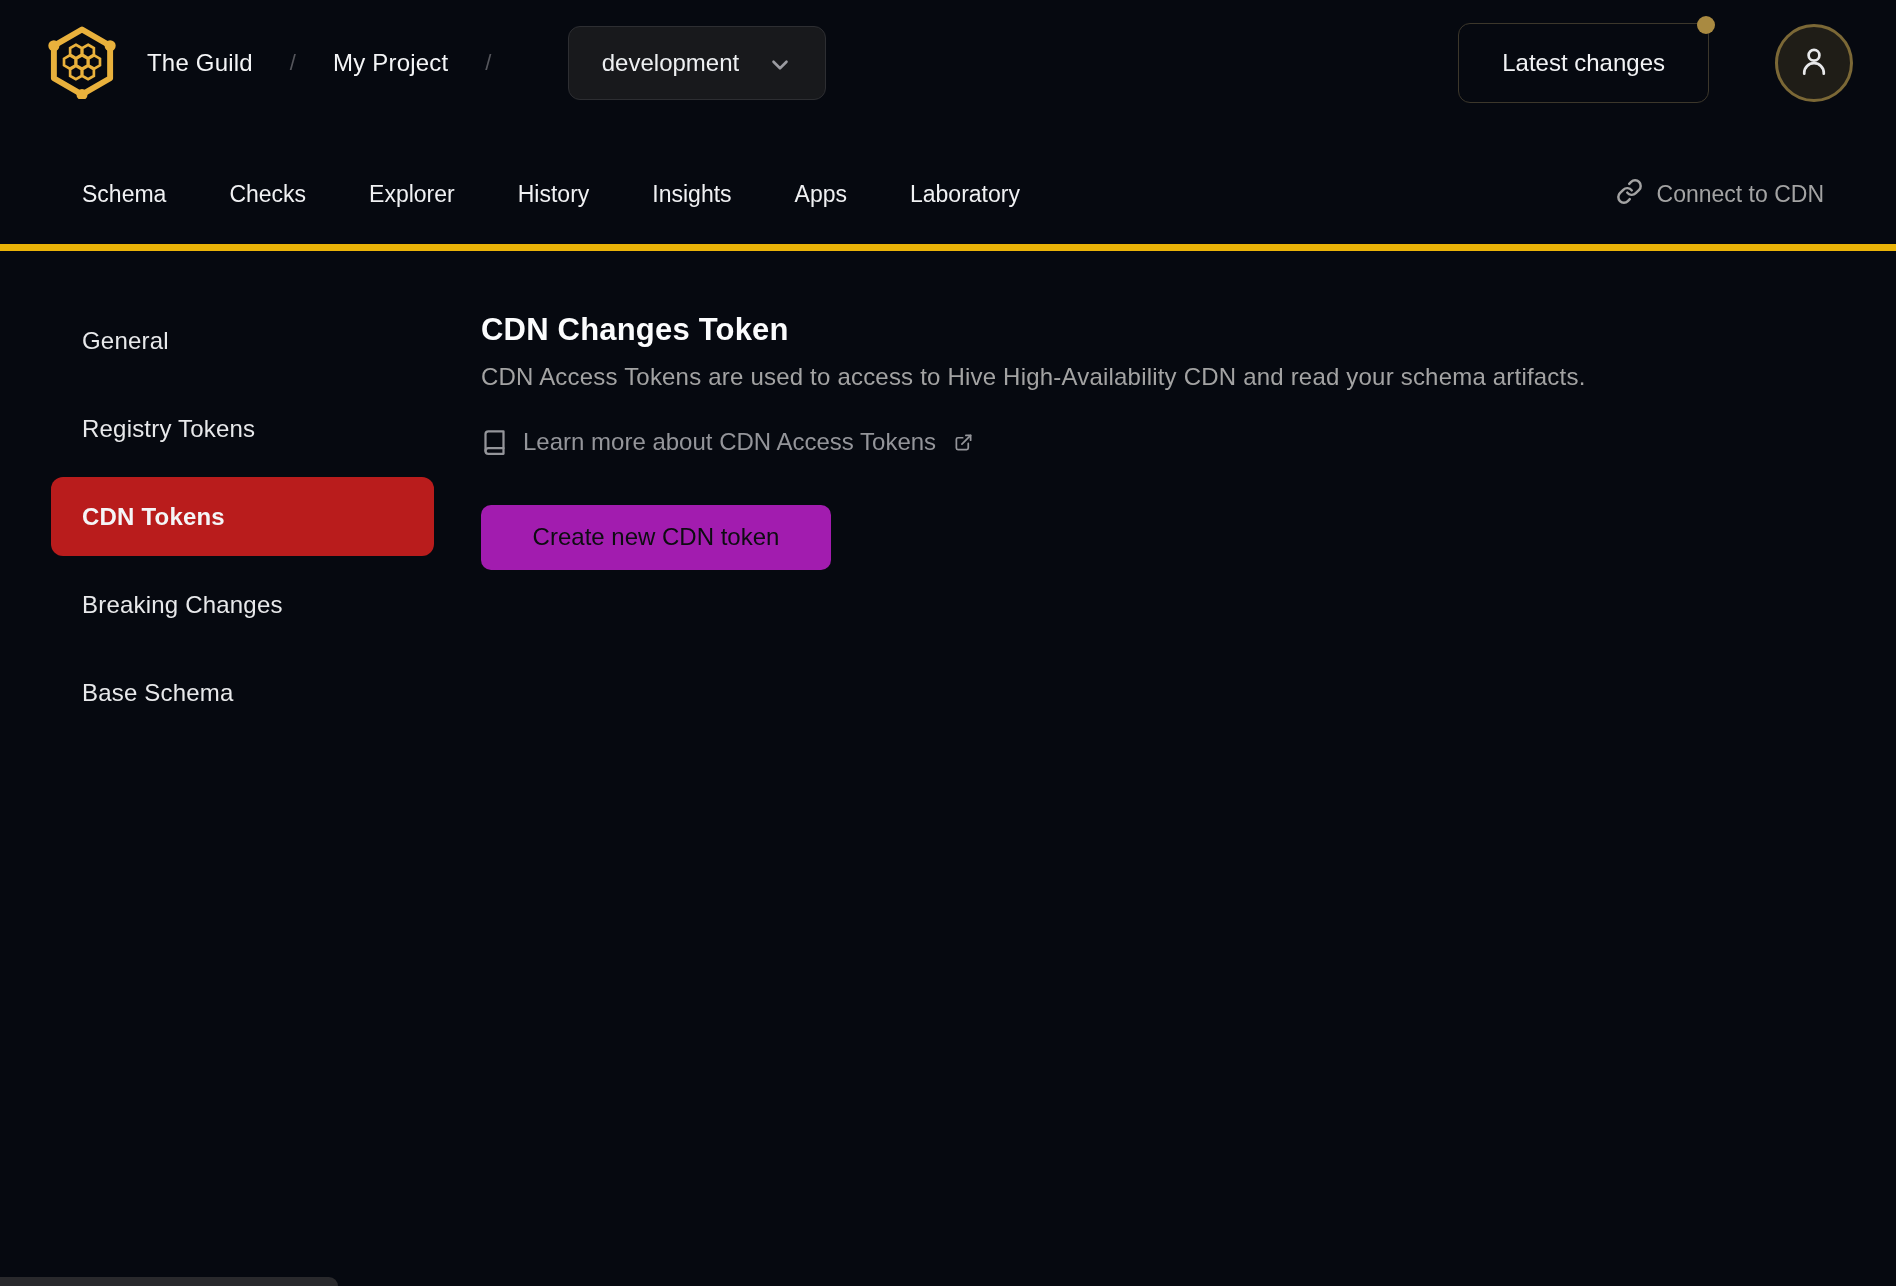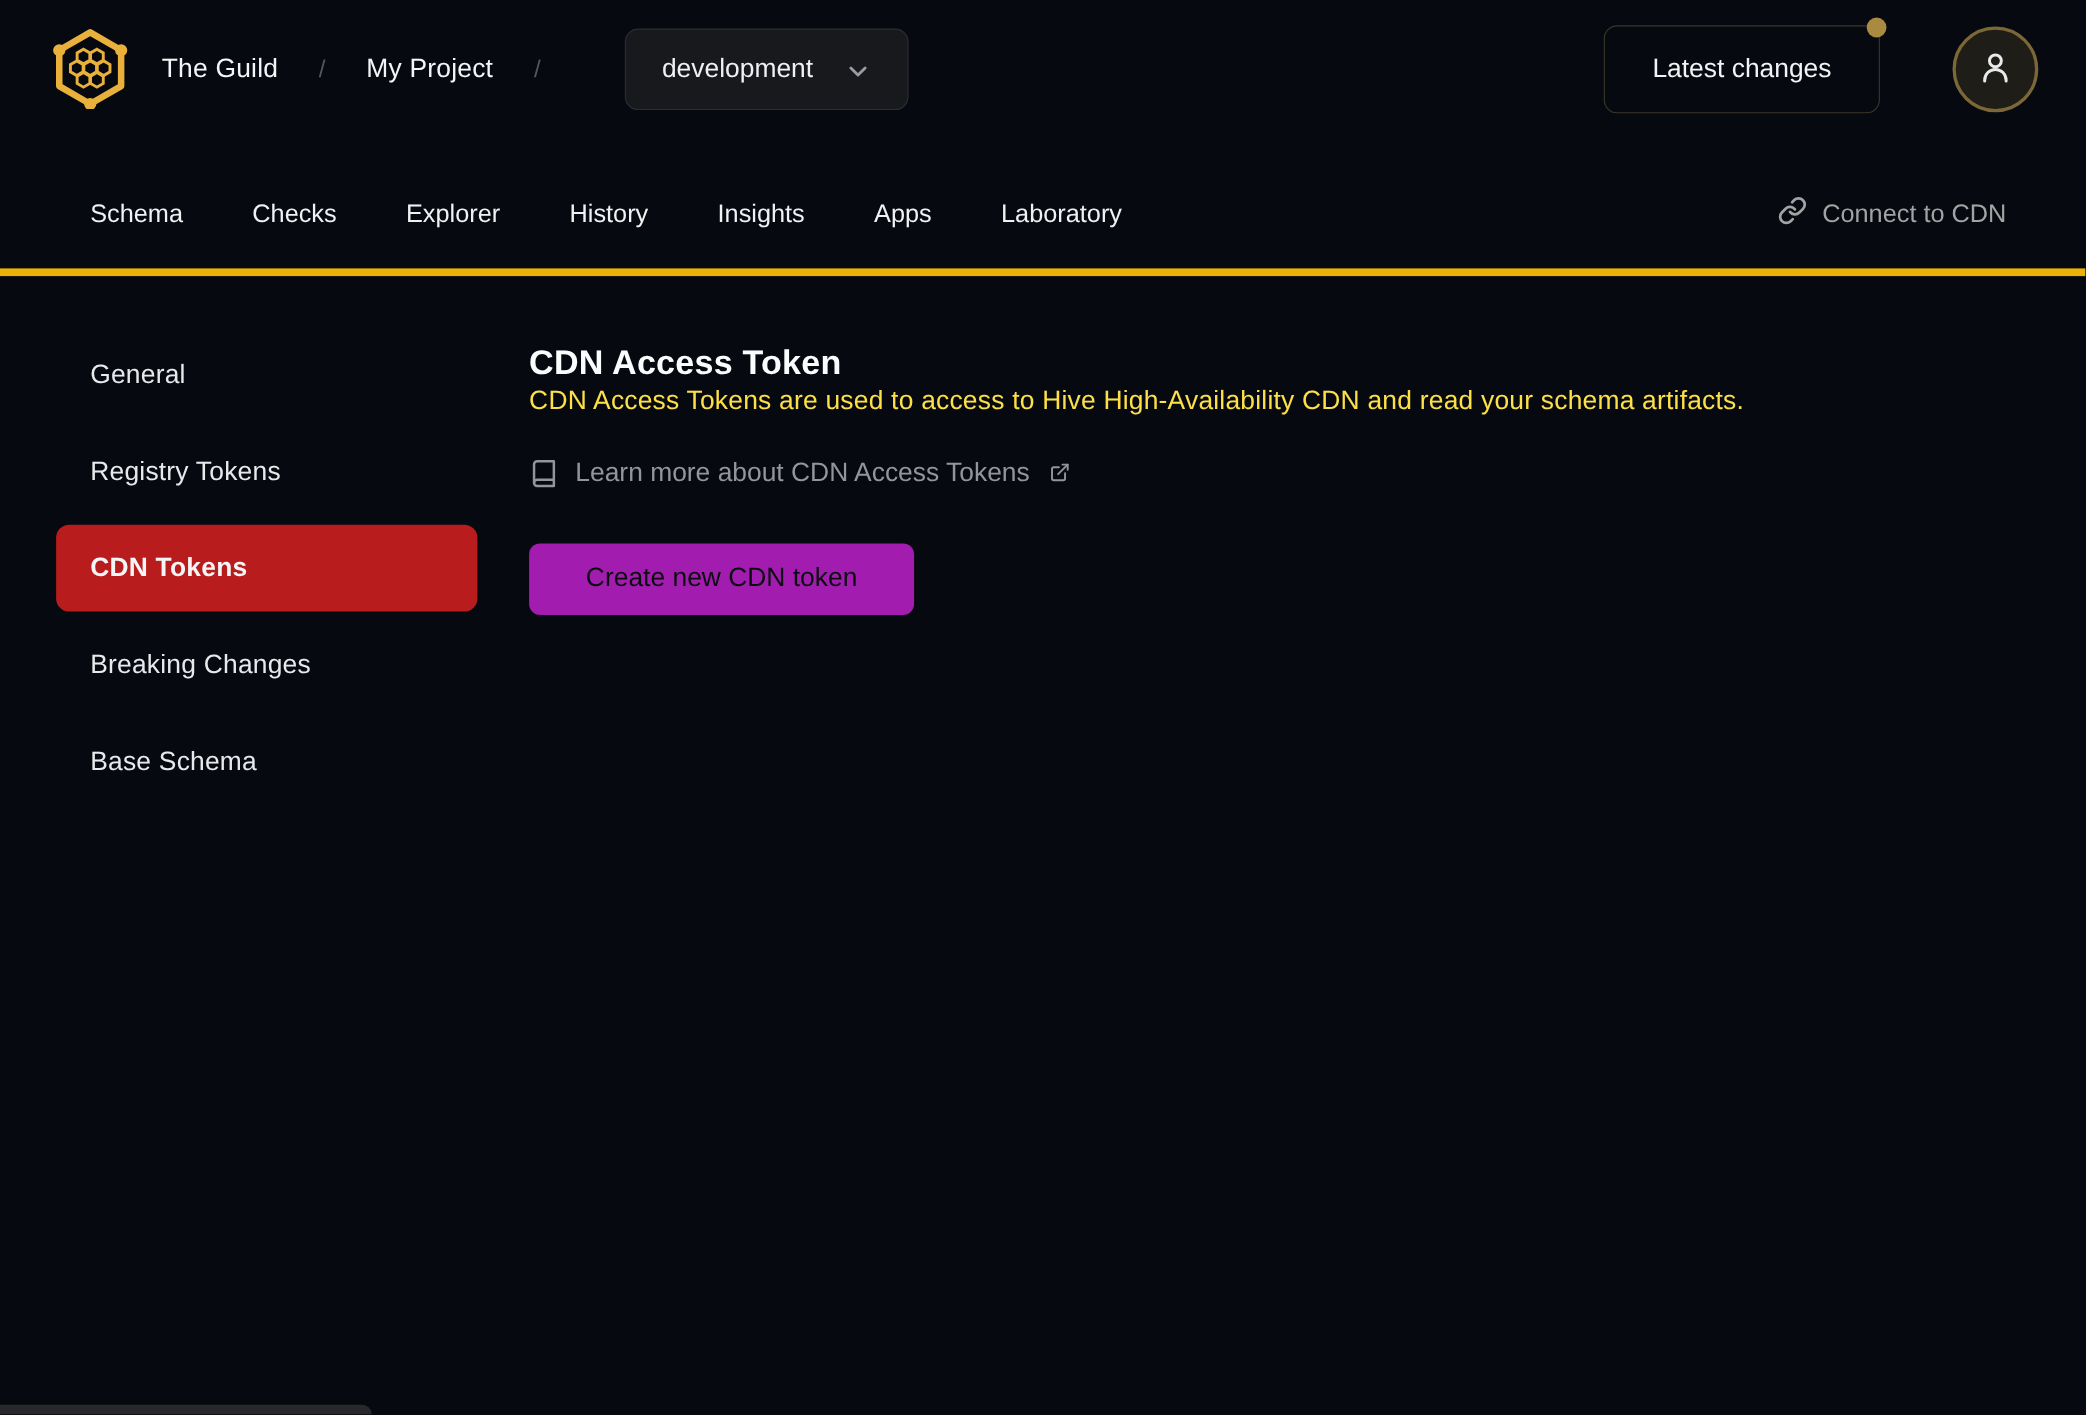--- a/index.html
+++ b/index.html
@@ -74,21 +74,21 @@
   .side-item {
     height: 79px; display: flex; align-items: center; padding-left: 31px;
     border-radius: 12px; font-size: 24px; color: #e8e9eb; cursor: pointer;
     margin-bottom: 9px; letter-spacing: .2px;
   }
   .side-item.active { background: #b91c1c; color: #f4f5f7; font-weight: bold; }
 
   
   .main { position: absolute; left: 481px; top: 312px; right: 60px; }
   .page-title { font-size: 31px; font-weight: 700; color: #fbfcfd; letter-spacing: .2px; }
-  .page-desc { margin-top: 3px; font-size: 24px; color: #fde047; letter-spacing: .2px; }
+  .page-desc { margin-top: 15px; font-size: 24px; color: #a3a3a3; letter-spacing: .2px; }
   .learn-row {
     margin-top: 37px; display: inline-flex; align-items: center; gap: 15px;
     color: #94959a; font-size: 24px; cursor: pointer;
   }
   .learn-row .book { width: 27px; height: 27px; }
   .learn-row .ext { width: 19px; height: 19px; margin-left: 3px; align-self: flex-start; margin-top: 2px; }
   .create-btn {
     margin-top: 45px; width: 350px; height: 65px;
     background: #a21caf; color: #0c0d10; border: none; border-radius: 10px;
     font-size: 24px; font-family: inherit; font-weight: 500; cursor: pointer;
@@ -181,21 +181,21 @@
 
   <div class="side-nav">
     <div class="side-item">General</div>
     <div class="side-item">Registry Tokens</div>
     <div class="side-item active">CDN Tokens</div>
     <div class="side-item">Breaking Changes</div>
     <div class="side-item">Base Schema</div>
   </div>
 
   <div class="main">
-    <div class="page-title">CDN Access Token</div>
+    <div class="page-title">CDN Changes Token</div>
     <div class="page-desc">CDN Access Tokens are used to access to Hive High-Availability CDN and read your schema artifacts.</div>
 
     <div class="learn-row">
       <span class="book">
         <svg viewBox="0 0 24 24" width="27" height="27" fill="none" stroke="currentColor" stroke-width="2" stroke-linecap="round" stroke-linejoin="round">
           <path d="M4 19.5A2.5 2.5 0 0 1 6.5 17H20"></path>
           <path d="M6.5 2H20v20H6.5A2.5 2.5 0 0 1 4 19.5v-15A2.5 2.5 0 0 1 6.5 2z"></path>
         </svg>
       </span>
       <span>Learn more about CDN Access Tokens</span>

